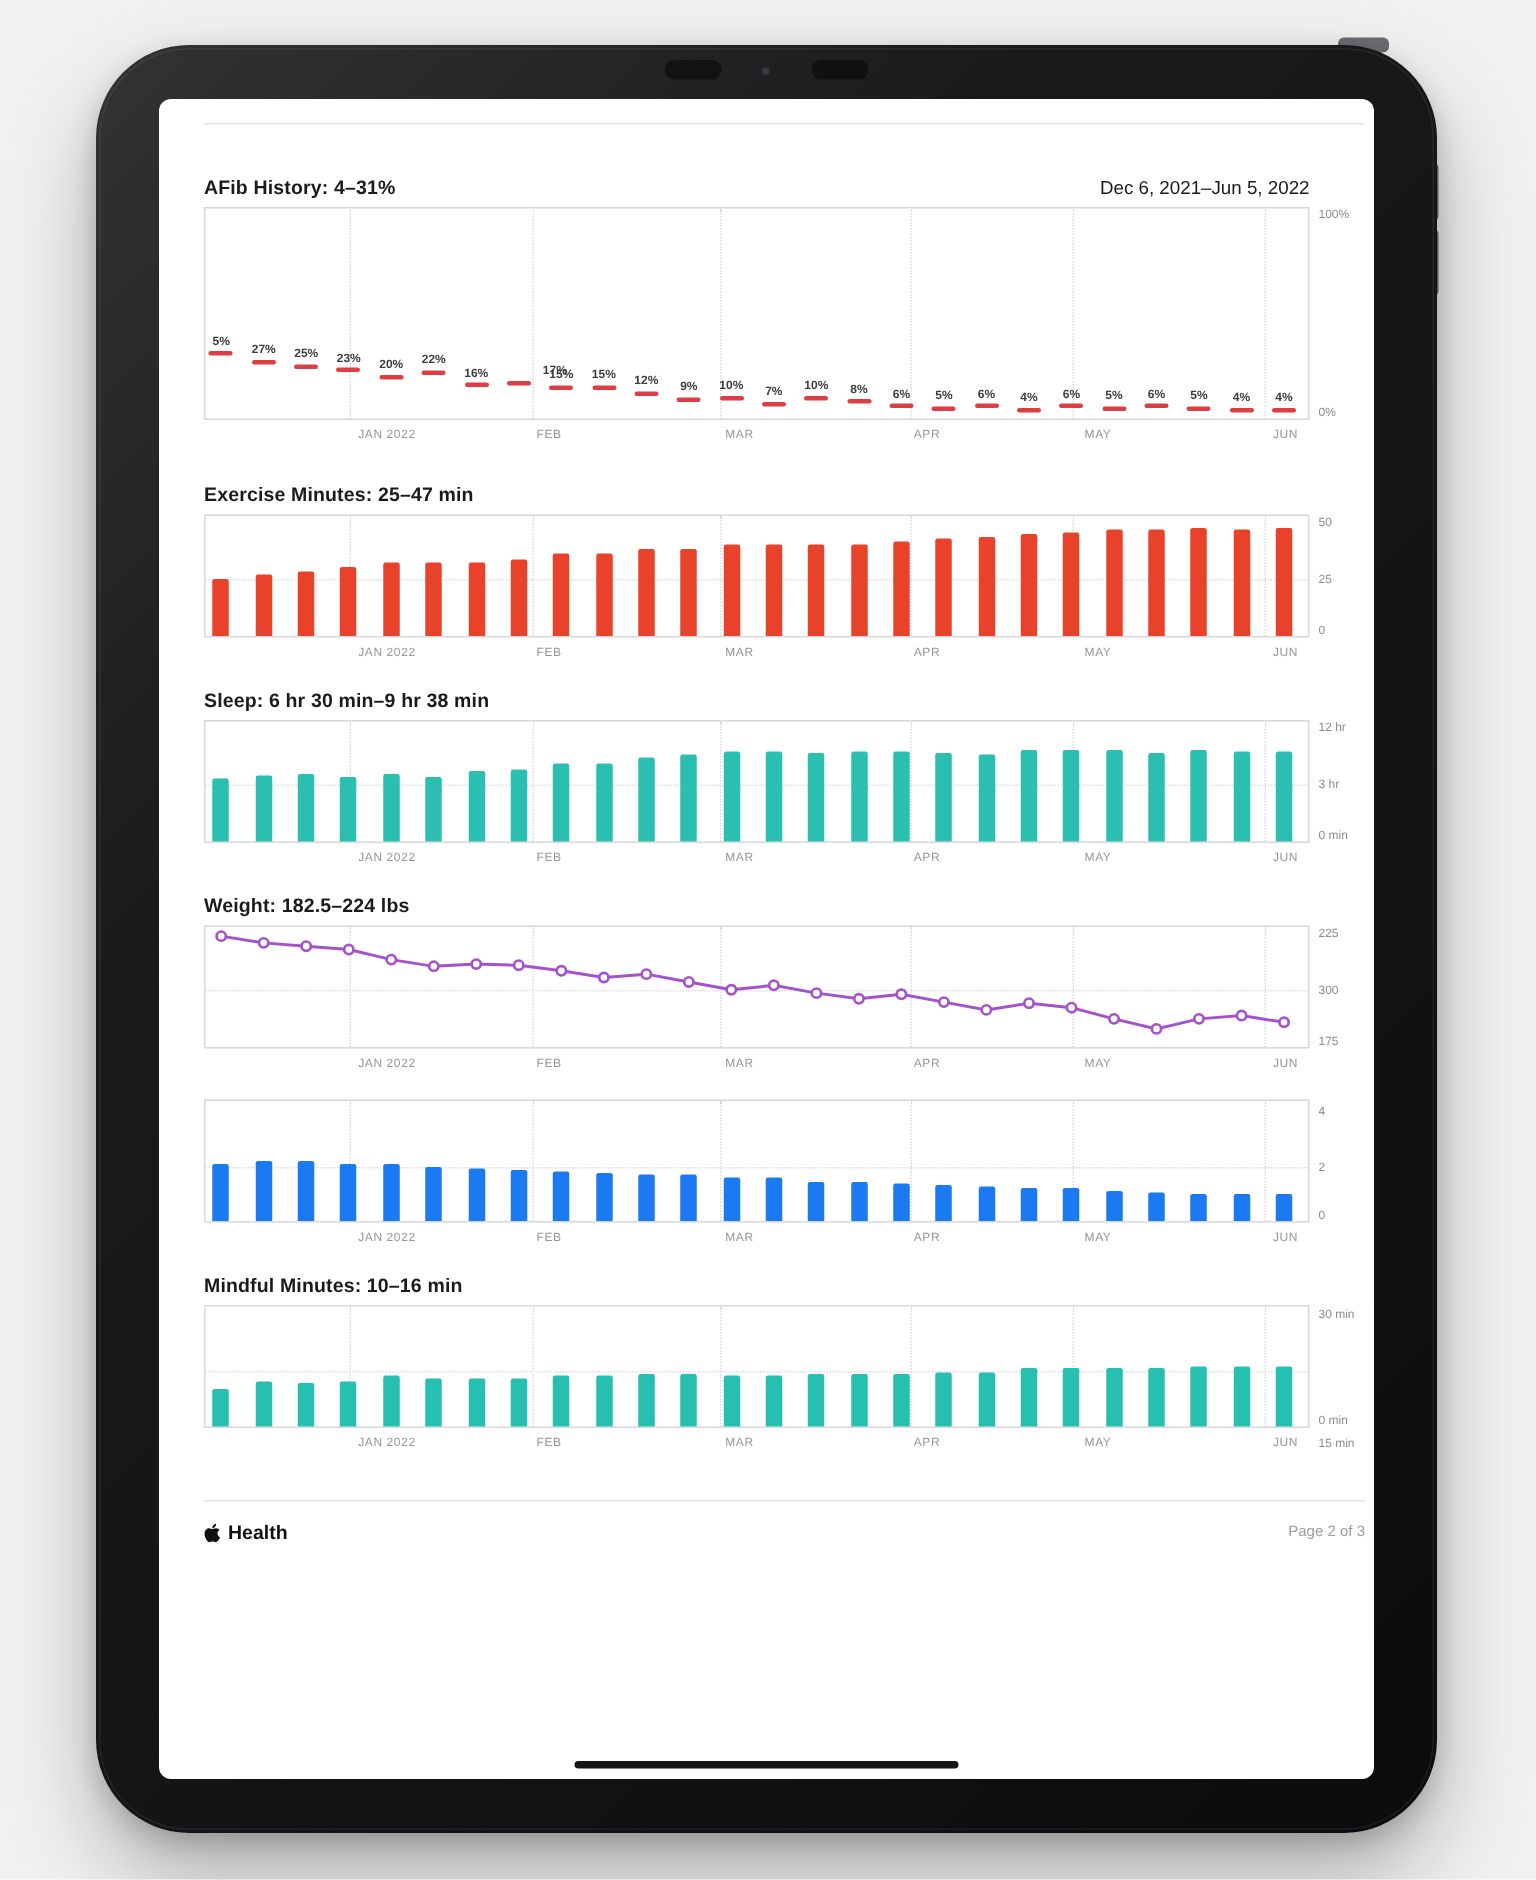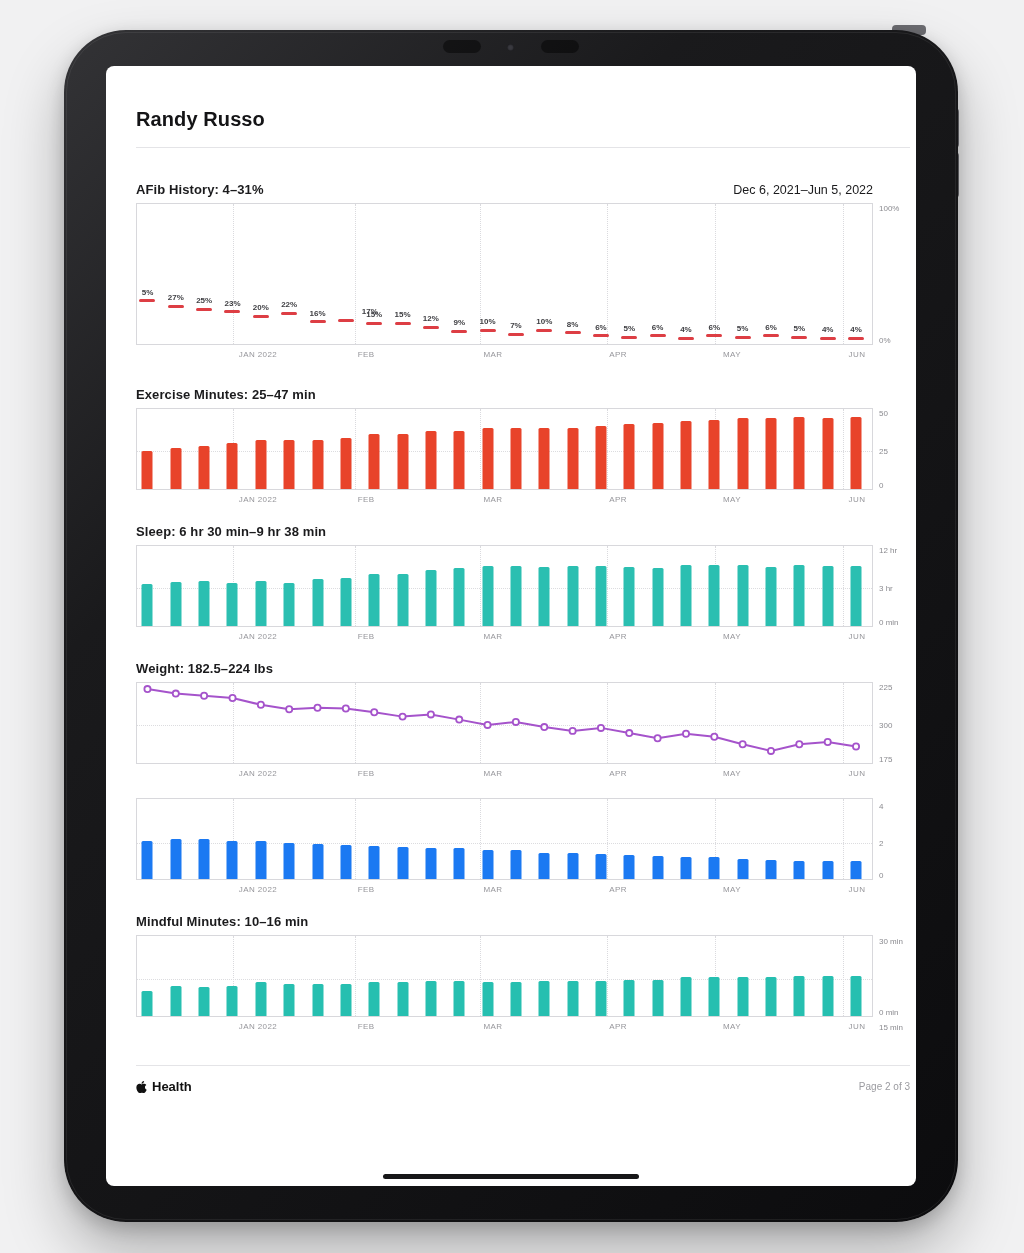--- a/index.html
+++ b/index.html
@@ -87,21 +87,20 @@
 <div class="hw-btn vol-down"></div>
 
 <div class="device">
   <div class="cam-smudge left"></div>
   <div class="cam-smudge right"></div>
   <div class="camera"></div>
 
   <div class="screen">
     <div class="content">
 
-      <h1 class="patient-name">Randy Russo</h1>
       <hr class="hr">
 
       <div>
           <section class="chart-section first">
             <div class="trow">
               <h2 class="ctitle">AFib History: 4–31%</h2>
               <span class="crange">Dec 6, 2021–Jun 5, 2022</span>
             </div>
             <div class="cbox" style="height: 140px;">
               <div class="vgrid" style="left: 13.02%;"></div>

